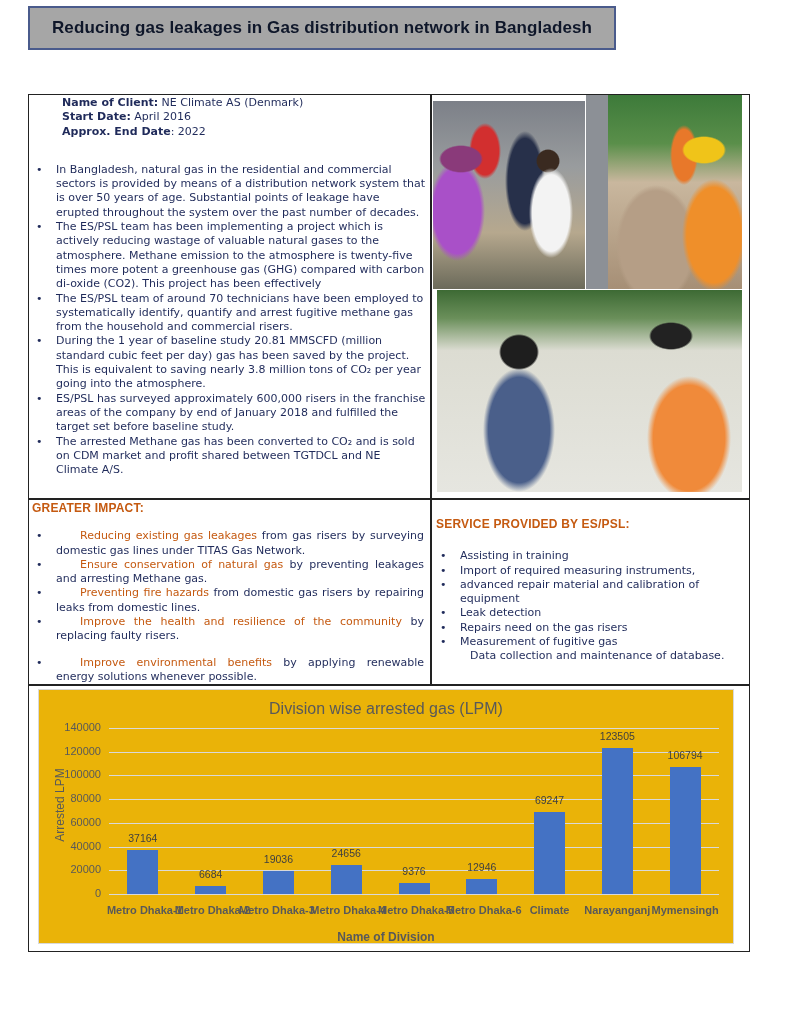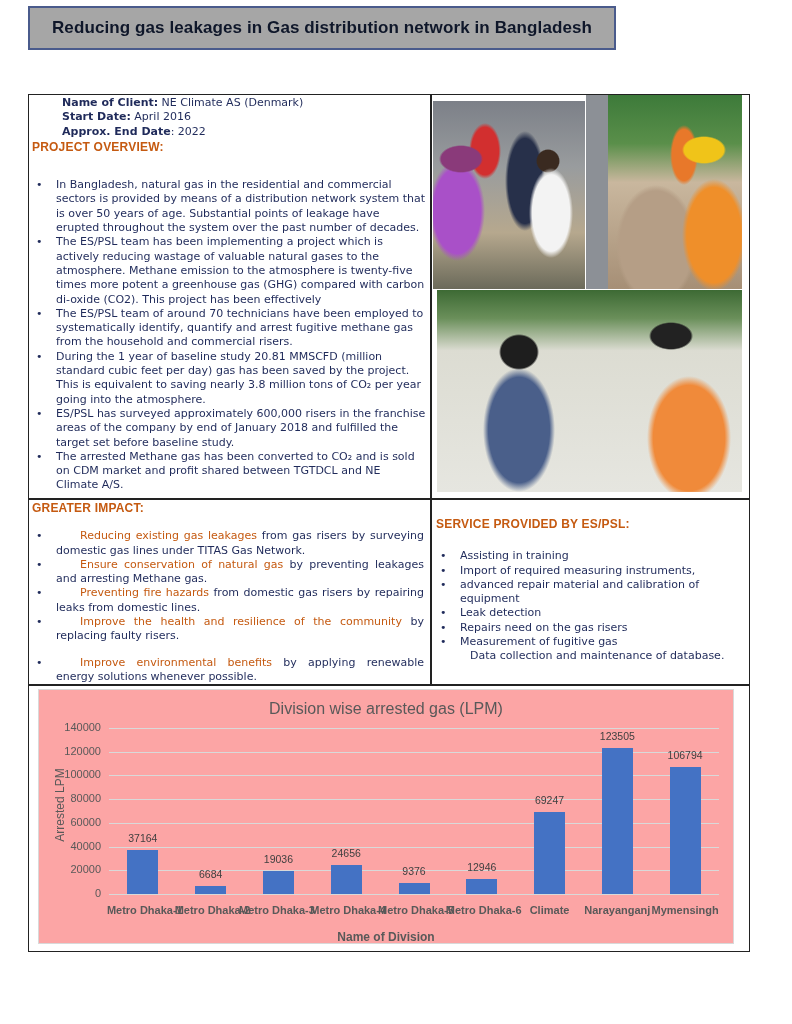--- a/index.html
+++ b/index.html
@@ -58,21 +58,21 @@
   }
   .ph3 { left: 4px; top: 195px; width: 305px; height: 202px;
     background:
       radial-gradient(ellipse 36px 62px at 82px 140px, #4a5f8a 0 85%, transparent 100%),
       radial-gradient(ellipse 20px 18px at 82px 62px, #1e1e1e 0 90%, transparent 100%),
       radial-gradient(ellipse 42px 62px at 252px 148px, #f08a3a 0 85%, transparent 100%),
       radial-gradient(ellipse 22px 14px at 234px 46px, #222 0 90%, transparent 100%),
       linear-gradient(180deg, #3d6a34 0%, #6a8f5a 14%, #dcdcd2 30%, #e6e6e0 100%);
   }
 
-  .chart-box { position: absolute; left: 38px; top: 689px; width: 696px; height: 255px; border: 1px solid #d9d9d9; background: #fca5a5; }
+  .chart-box { position: absolute; left: 38px; top: 689px; width: 696px; height: 255px; border: 1px solid #d9d9d9; background: #eab308; }
   .chart-title { position: absolute; left: 0; right: 0; top: 10px; text-align: center; font-family: "Liberation Sans", sans-serif; font-size: 16px; color: #595959; }
   .y-label { position: absolute; left: -16px; top: 108px; transform: rotate(-90deg); font-family: "Liberation Sans", sans-serif; font-size: 12px; color: #595959; white-space: nowrap; }
   .x-label { position: absolute; left: 0; right: 0; top: 240px; text-align: center; font-family: "Liberation Sans", sans-serif; font-weight: bold; font-size: 12px; color: #595959; }
   .plot { position: absolute; left: 70px; top: 38px; width: 610px; height: 166px; }
   .gridline { position: absolute; left: 0; right: 0; height: 1px; background: #d9d9d9; }
   .ytick { position: absolute; left: -62px; width: 54px; text-align: right; font-family: "Liberation Sans", sans-serif; font-size: 11px; color: #595959; }
   .bar { position: absolute; bottom: 0; width: 31px; background: #4472c4; }
   .bar-label { position: absolute; width: 60px; text-align: center; font-family: "Liberation Sans", sans-serif; font-size: 10.5px; color: #404040; }
   .cat-label { position: absolute; top: 176px; width: 72px; text-align: center; font-family: "Liberation Sans", sans-serif; font-weight: bold; font-size: 11px; color: #595959; white-space: nowrap; }
 </style>
@@ -85,21 +85,20 @@
 
 <div class="frame"></div>
 <div class="vline" style="left:430px; top:94px; width:1.5px; height:590px;"></div>
 <div class="hline" style="left:28px; top:498px; width:722px; height:1.5px;"></div>
 <div class="hline" style="left:28px; top:684px; width:722px; height:1.5px;"></div>
 
 <div class="cell-text" style="left:32px; top:96px; width:394px;">
   <span class="meta-line"><b>Name of Client:</b><span> NE Climate AS (Denmark)</span></span>
   <span class="meta-line"><b>Start Date:</b><span> April 2016</span></span>
   <span class="meta-line"><b>Approx. End Date</b><span>: 2022</span></span>
-  <div class="section-head" style="margin-top:1px;">PROJECT OVERVIEW:</div>
   <ul class="bullets" style="margin-top:24px;">
     <li>In Bangladesh, natural gas in the residential and commercial sectors is provided by means of a distribution network system that is over 50 years of age. Substantial points of leakage have erupted throughout the system over the past number of decades.</li>
     <li>The ES/PSL team has been implementing a project which is actively reducing wastage of valuable natural gases to the atmosphere. Methane emission to the atmosphere is twenty-five times more potent a greenhouse gas (GHG) compared with carbon di-oxide (CO2). This project has been effectively</li>
     <li>The ES/PSL team of around 70 technicians have been employed to systematically identify, quantify and arrest fugitive methane gas from the household and commercial risers.</li>
     <li>During the 1 year of baseline study 20.81 MMSCFD (million standard cubic feet per day) gas has been saved by the project. This is equivalent to saving nearly 3.8 million tons of CO₂ per year going into the atmosphere.</li>
     <li>ES/PSL has surveyed approximately 600,000 risers in the franchise areas of the company by end of January 2018 and fulfilled the target set before baseline study.</li>
     <li>The arrested Methane gas has been converted to CO₂ and is sold on CDM market and profit shared between TGTDCL and NE Climate A/S.</li>
   </ul>
 </div>
 

